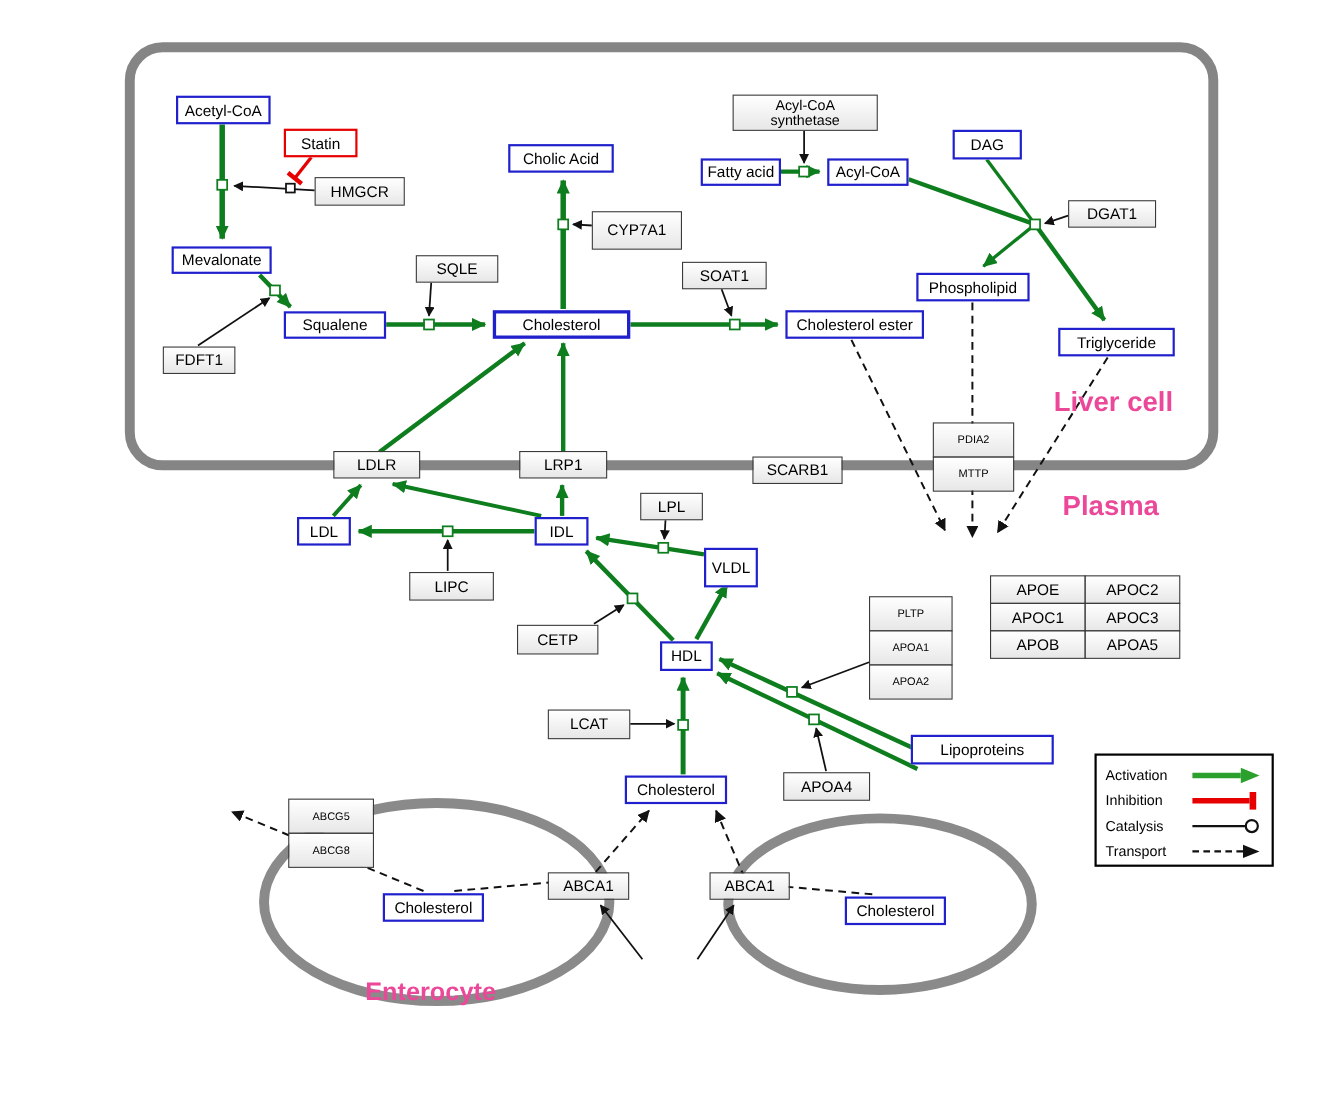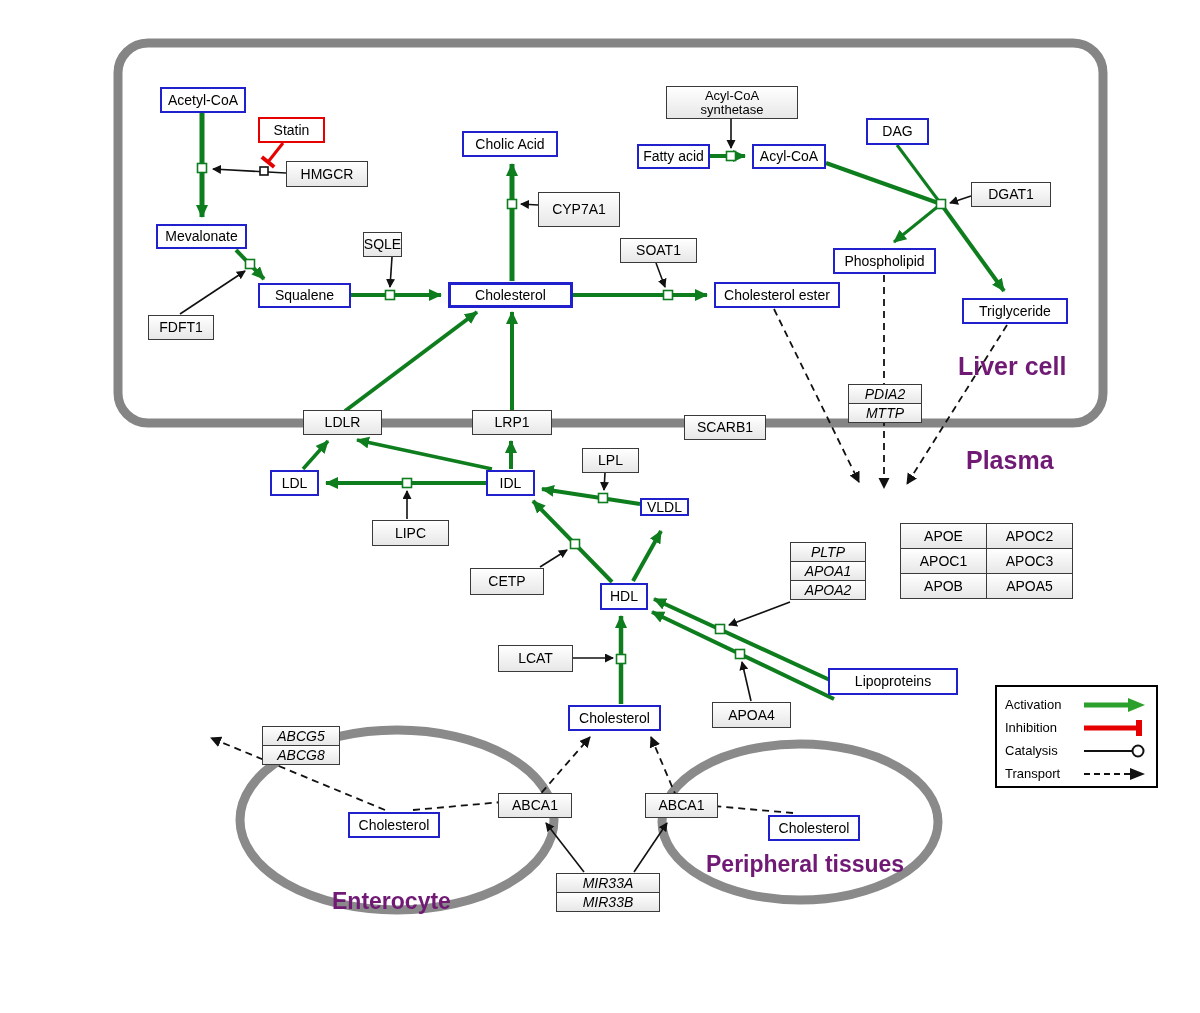--- a/index.html
+++ b/index.html
@@ -12,33 +12,33 @@
     position:absolute;z-index:2;box-sizing:border-box;background:#fff;
     display:flex;align-items:center;justify-content:center;text-align:center;
     font-size:14px;line-height:1.05;
   }
   .met{border:2px solid #2020cc;}
   .met.thick{border-width:3px;}
   .statin{border:2px solid #e60000;}
   .gene{border:1px solid #3a3a3a;background:linear-gradient(#ffffff,#e7e7e7);}
   .vtable{position:absolute;z-index:2;}
   .vtable .cell{
-    box-sizing:border-box;height:20px;margin-top:-1px;border:1px solid #3a3a3a;
+    box-sizing:border-box;height:32px;margin-top:-1px;border:1px solid #3a3a3a;
     background:linear-gradient(#ffffff,#e7e7e7);
-    display:flex;align-items:center;justify-content:center;font-size:14px;font-style:italic;
+    display:flex;align-items:center;justify-content:center;font-size:10px;
   }
   .vtable .cell:first-child{margin-top:0;}
   .gtable{position:absolute;z-index:2;}
   .gtable .cell{
     position:absolute;box-sizing:border-box;width:87px;height:26px;border:1px solid #3a3a3a;
     background:linear-gradient(#ffffff,#e7e7e7);
     display:flex;align-items:center;justify-content:center;font-size:14px;
   }
   .complabel{
-    position:absolute;z-index:2;font-weight:bold;color:#701a75;white-space:nowrap;
+    position:absolute;z-index:2;font-weight:bold;color:#ec4899;white-space:nowrap;
   }
   .legend{
     position:absolute;left:995px;top:685px;width:163px;height:103px;z-index:2;
     box-sizing:border-box;border:2px solid #000;background:#fff;padding:6px 8px 4px 8px;
   }
   .lrow{display:flex;align-items:center;justify-content:space-between;height:23px;}
   .llabel{font-size:13px;color:#000;}
 </style>
 </head>
 <body>
@@ -138,21 +138,21 @@
       <rect x="260" y="167" width="8" height="8" stroke="#111"></rect>
     </g>
   </svg>
 
   <div class="node met" style="left:160px;top:87px;width:86px;height:26px">Acetyl-CoA</div>
   <div class="node statin" style="left:258px;top:117px;width:67px;height:26px">Statin</div>
   <div class="node gene" style="left:286px;top:161px;width:82px;height:26px">HMGCR</div>
   <div class="node met" style="left:156px;top:224px;width:91px;height:25px">Mevalonate</div>
   <div class="node gene" style="left:148px;top:315px;width:66px;height:25px">FDFT1</div>
   <div class="node met" style="left:258px;top:283px;width:93px;height:25px">Squalene</div>
-  <div class="node gene" style="left:363px;top:232px;width:39px;height:25px">SQLE</div>
+  <div class="node gene" style="left:378px;top:232px;width:75px;height:25px">SQLE</div>
   <div class="node met thick" style="left:448px;top:282px;width:125px;height:26px">Cholesterol</div>
   <div class="node met" style="left:462px;top:131px;width:96px;height:26px">Cholic Acid</div>
   <div class="node gene" style="left:538px;top:192px;width:82px;height:35px">CYP7A1</div>
   <div class="node gene" style="left:620px;top:238px;width:77px;height:25px">SOAT1</div>
   <div class="node met" style="left:714px;top:282px;width:126px;height:26px">Cholesterol ester</div>
   <div class="node met" style="left:637px;top:144px;width:73px;height:25px">Fatty acid</div>
   <div class="node gene" style="left:666px;top:86px;width:132px;height:33px;flex-direction:column;font-size:13px">
     <span>Acyl-CoA</span>
     <span>synthetase</span>
   </div>
@@ -169,21 +169,21 @@
   <div class="vtable" style="left:848px;top:384px;width:74px">
     <div class="cell">PDIA2</div>
     <div class="cell">MTTP</div>
   </div>
 
   <div class="complabel" style="left:966px;top:446px;font-size:25px">Plasma</div>
   <div class="node met" style="left:270px;top:470px;width:49px;height:26px">LDL</div>
   <div class="node met" style="left:486px;top:470px;width:49px;height:26px">IDL</div>
   <div class="node gene" style="left:372px;top:520px;width:77px;height:26px">LIPC</div>
   <div class="node gene" style="left:582px;top:448px;width:57px;height:25px">LPL</div>
-  <div class="node met" style="left:640px;top:498px;width:49px;height:18px">VLDL</div>
+  <div class="node met" style="left:640px;top:498px;width:49px;height:36px">VLDL</div>
   <div class="node gene" style="left:470px;top:568px;width:74px;height:27px">CETP</div>
   <div class="node met" style="left:600px;top:583px;width:48px;height:27px">HDL</div>
   <div class="node gene" style="left:498px;top:645px;width:75px;height:27px">LCAT</div>
   <div class="vtable" style="left:790px;top:542px;width:76px">
     <div class="cell">PLTP</div>
     <div class="cell">APOA1</div>
     <div class="cell">APOA2</div>
   </div>
   <div class="gtable" style="left:900px;top:523px;width:173px;height:77px">
     <div class="cell" style="left:0;top:0">APOE</div>
@@ -198,26 +198,21 @@
   <div class="node met" style="left:568px;top:705px;width:93px;height:26px">Cholesterol</div>
 
   <div class="vtable" style="left:262px;top:726px;width:78px">
     <div class="cell">ABCG5</div>
     <div class="cell">ABCG8</div>
   </div>
   <div class="node met" style="left:348px;top:812px;width:92px;height:26px">Cholesterol</div>
   <div class="node gene" style="left:498px;top:793px;width:74px;height:25px">ABCA1</div>
   <div class="node gene" style="left:645px;top:793px;width:73px;height:25px">ABCA1</div>
   <div class="node met" style="left:768px;top:815px;width:92px;height:26px">Cholesterol</div>
-  <div class="vtable" style="left:556px;top:873px;width:104px">
-    <div class="cell">MIR33A</div>
-    <div class="cell">MIR33B</div>
-  </div>
   <div class="complabel" style="left:332px;top:888px;font-size:23px">Enterocyte</div>
-  <div class="complabel" style="left:706px;top:851px;font-size:23px">Peripheral tissues</div>
 
   <div class="legend">
     <div class="lrow">
       <span class="llabel">Activation</span>
       <svg width="66" height="18">
         <line x1="2" y1="9" x2="46" y2="9" stroke="#2ca02c" stroke-width="5"></line>
         <path d="M46,2 L63,9 L46,16 Z" fill="#2ca02c"></path>
       </svg>
     </div>
     <div class="lrow">

